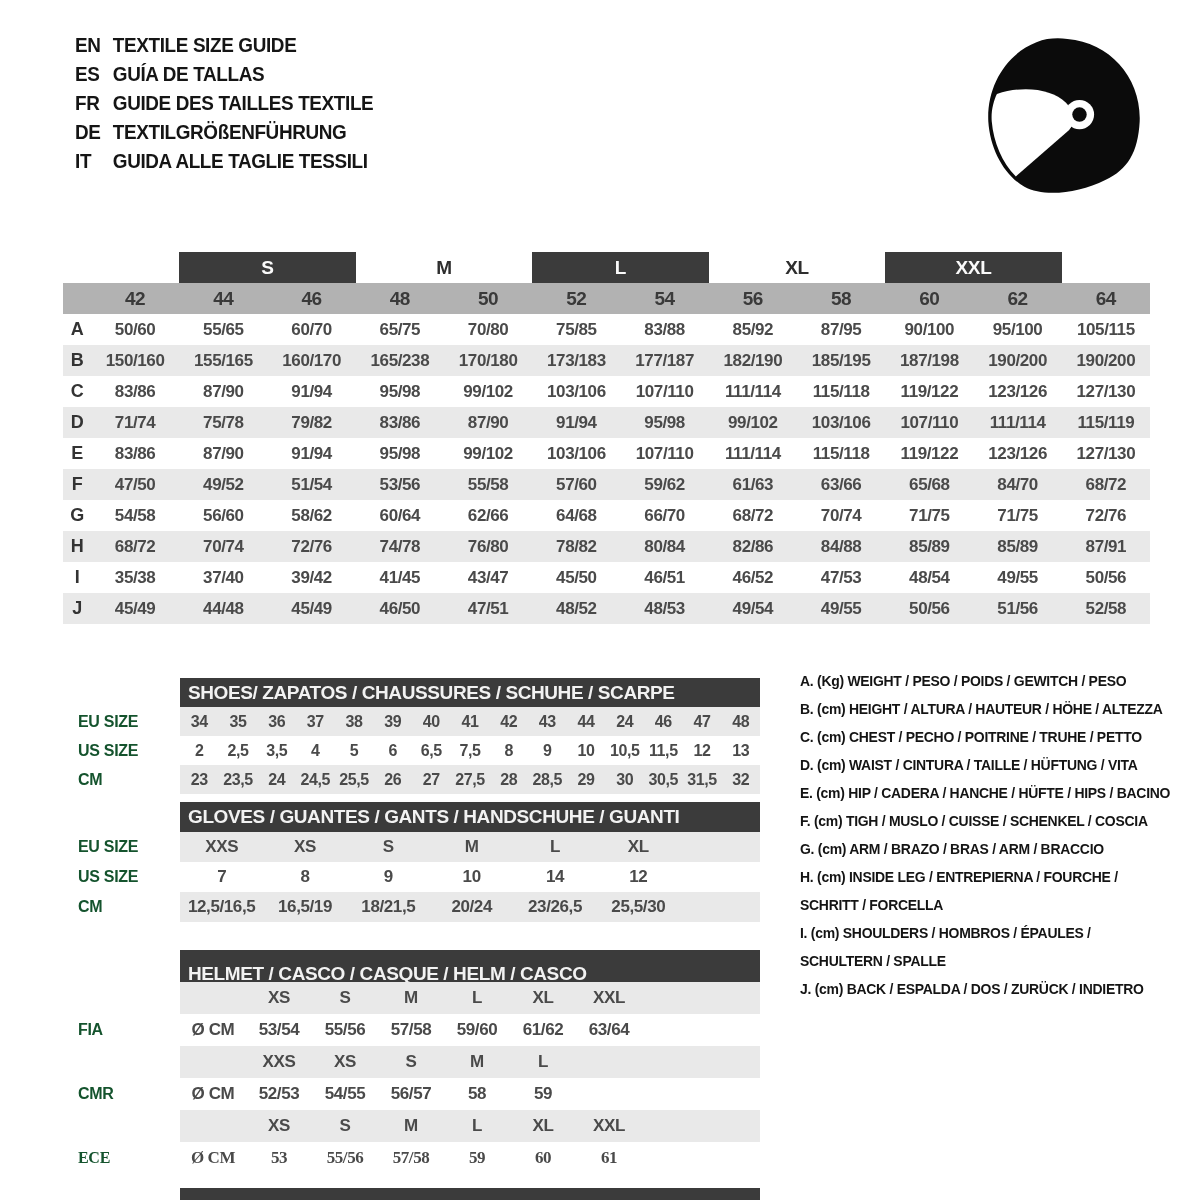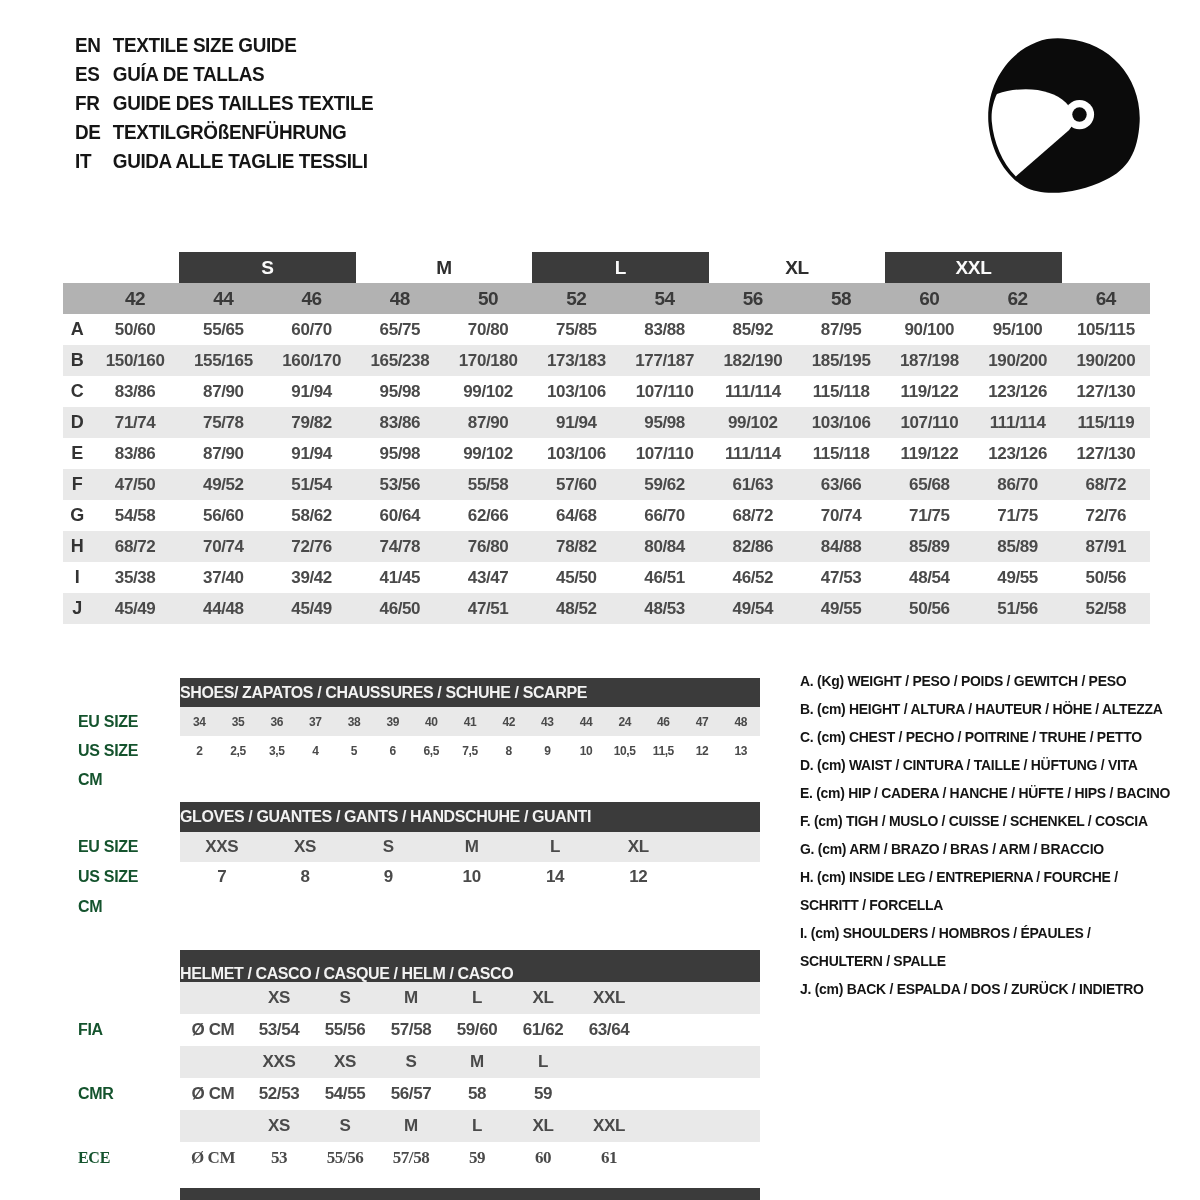--- a/index.html
+++ b/index.html
@@ -23,31 +23,31 @@
   .grp{height:31px;display:flex;align-items:center;justify-content:center;font-size:19px;color:#2e2e2e;letter-spacing:-0.3px;}
   .grp.dark{background:#3b3b3b;color:#fafafa;}
   #size-band-row{position:absolute;left:63px;top:283px;width:1087px;height:31px;background:#b2b2b2;font-size:19px;color:#3a3a3a;letter-spacing:-0.4px;}
   #size-table-rows{position:absolute;left:63px;top:314px;width:1087px;}
   .trow{height:31px;font-size:17px;color:#4a4a4a;letter-spacing:-0.4px;}
   .trow.shaded{background:#e9e9e9;}
   .letter{font-size:18px;color:#333333;}
 
   
   .secbar{position:absolute;left:180px;width:580px;background:#3b3b3b;color:#f2f2f2;
-    display:flex;align-items:center;box-sizing:border-box;
-    font-size:16px;letter-spacing:-0.4px;white-space:nowrap;}
+    display:flex;align-items:center;padding-left:8px;box-sizing:border-box;
+    font-size:19px;letter-spacing:-0.4px;white-space:nowrap;}
 
   
   .rowwrap{position:absolute;left:0;width:1200px;}
   .rlabel{position:absolute;left:78px;top:0;height:100%;display:flex;align-items:center;
     font-size:16px;color:#14532d;letter-spacing:-0.3px;white-space:nowrap;}
   .band{position:absolute;left:180px;top:0;height:100%;width:580px;display:grid;align-items:center;
     text-align:center;color:#4a4a4a;box-sizing:border-box;letter-spacing:-0.4px;}
   .band.shaded{background:#e9e9e9;}
-  .shoes-band{grid-template-columns:repeat(15,1fr);font-size:12px;}
+  .shoes-band{grid-template-columns:repeat(15,1fr);font-size:16px;}
   .gloves-band{grid-template-columns:repeat(6,1fr);padding-right:80px;font-size:17px;}
   .helmet-band{grid-template-columns:66px repeat(6,66px);font-size:17px;}
   .unit{white-space:nowrap;}
 
   
   #legend{position:absolute;left:800px;top:667px;}
   .leg{height:28px;display:flex;align-items:center;font-size:15.5px;color:#141414;
     white-space:nowrap;transform:scaleX(0.9);transform-origin:left center;letter-spacing:-0.3px;}
 
   
@@ -194,21 +194,21 @@
       <div>47/50</div>
       <div>49/52</div>
       <div>51/54</div>
       <div>53/56</div>
       <div>55/58</div>
       <div>57/60</div>
       <div>59/62</div>
       <div>61/63</div>
       <div>63/66</div>
       <div>65/68</div>
-      <div>86/70</div>
+      <div>84/70</div>
       <div>68/72</div>
     </div>
     <div class="trow">
       <div class="letter">G</div>
       <div>54/58</div>
       <div>56/60</div>
       <div>58/62</div>
       <div>60/64</div>
       <div>62/66</div>
       <div>64/68</div>
@@ -303,20 +303,37 @@
         <div>9</div>
         <div>10</div>
         <div>10,5</div>
         <div>11,5</div>
         <div>12</div>
         <div>13</div>
       </div>
     </div>
     <div class="rowwrap" style="top: 765px; height: 29px;">
       <div class="rlabel">CM</div>
+      <div class="band shoes-band shaded">
+        <div>23</div>
+        <div>23,5</div>
+        <div>24</div>
+        <div>24,5</div>
+        <div>25,5</div>
+        <div>26</div>
+        <div>27</div>
+        <div>27,5</div>
+        <div>28</div>
+        <div>28,5</div>
+        <div>29</div>
+        <div>30</div>
+        <div>30,5</div>
+        <div>31,5</div>
+        <div>32</div>
+      </div>
     </div>
   </div>
 
 <div class="secbar" style="top:802px;height:30px;">GLOVES / GUANTES / GANTS / HANDSCHUHE / GUANTI</div>
 <div>
     <div class="rowwrap" style="top: 832px; height: 30px;">
       <div class="rlabel">EU SIZE</div>
       <div class="band gloves-band shaded">
         <div>XXS</div>
         <div>XS</div>
@@ -332,20 +349,28 @@
         <div>7</div>
         <div>8</div>
         <div>9</div>
         <div>10</div>
         <div>14</div>
         <div>12</div>
       </div>
     </div>
     <div class="rowwrap" style="top: 892px; height: 30px;">
       <div class="rlabel">CM</div>
+      <div class="band gloves-band shaded">
+        <div>12,5/16,5</div>
+        <div>16,5/19</div>
+        <div>18/21,5</div>
+        <div>20/24</div>
+        <div>23/26,5</div>
+        <div>25,5/30</div>
+      </div>
     </div>
   </div>
 
 <div class="secbar" style="top:950px;height:47px;">HELMET / CASCO / CASQUE / HELM / CASCO</div>
 <div>
     <div class="rowwrap" style="top: 982px; height: 32px;">
       <div class="band helmet-band shaded">
         <div class="unit"></div>
         <div>XS</div>
         <div>S</div>

